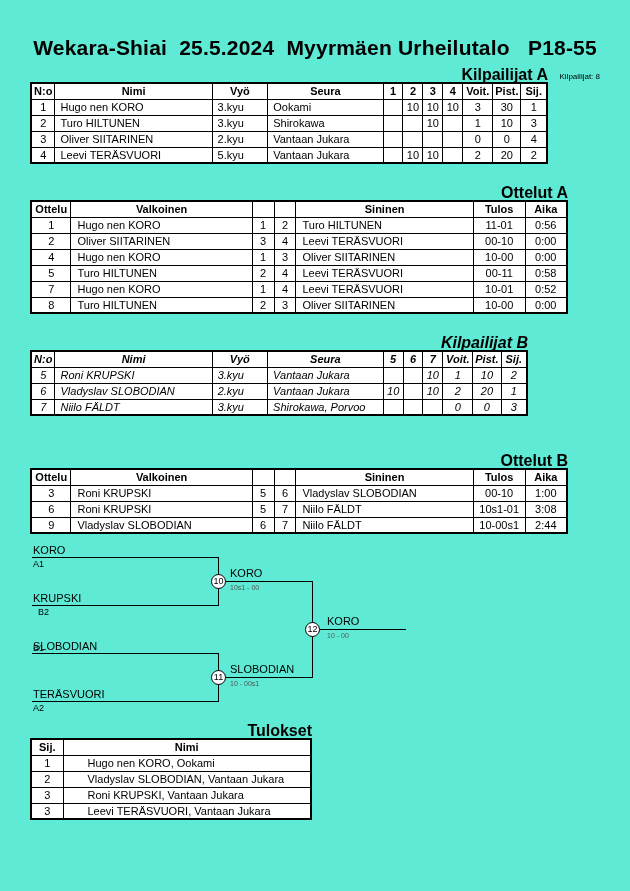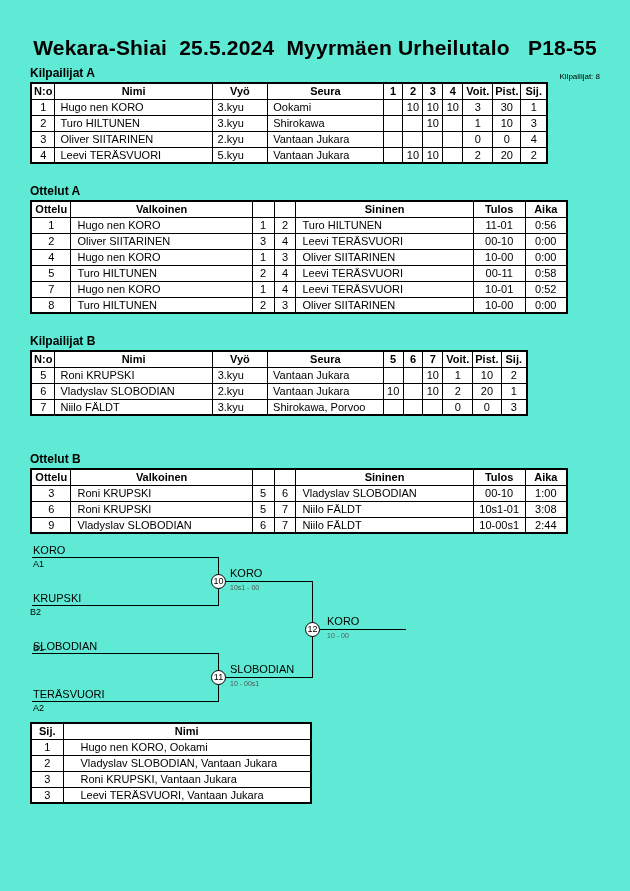--- a/index.html
+++ b/index.html
@@ -2,30 +2,30 @@
 <html><head>
 <meta charset="utf-8">
 <style>
   * { margin:0; padding:0; box-sizing:border-box; }
   html,body { background:#fff; }
   body { width:630px; height:891px; font-family:"Liberation Sans", sans-serif; color:#000; }
   .page { position:relative; width:630px; height:891px; padding:36px 30px 0 30px; background:#5eead4; overflow:hidden; }
   .title { font-size:21px; font-weight:bold; text-align:center; white-space:pre; letter-spacing:.2px; }
   .count { position:absolute; top:72px; right:30px; font-size:8px; }
   .section { }
-  .sec-label { font-weight:bold; font-size:12px; text-align:left; height:14px; margin-bottom:2px; }
+  .sec-label { font-weight:bold; font-size:16px; text-align:right; height:14px; margin-bottom:2px; }
   table.tbl { border-collapse:collapse; table-layout:fixed; background:#fff; border:2px solid #000; }
   .tbl th, .tbl td { border:1px solid #000; font-size:11px; text-align:center; padding:1px 2px; height:16px; overflow:hidden; white-space:nowrap; }
   .tbl th { font-weight:bold; }
   .kilp td:nth-child(2), .kilp td:nth-child(3), .kilp td:nth-child(4) { text-align:left; padding-left:5px; }
   .ott td:nth-child(2), .ott td:nth-child(5) { text-align:left; padding-left:6px; }
-  .res td:nth-child(2) { text-align:left; padding-left:17px; }
+  .res td:nth-child(2) { text-align:left; padding-left:24px; }
   .mt-a { margin-top:6px; }
   .mt-otta { margin-top:20px; }
-  .mt-kb { margin-top:20px; }
+  .mt-kb { margin-top:20px;font-style:italic; }
   .mt-ottb { margin-top:36px; }
   .mt-res { margin-top:2px; }
   .bracket { position:relative; height:176px; margin-top:10px; width:570px; }
   .b-name { position:absolute; font-size:11px; line-height:13px; white-space:nowrap; }
   .b-seed { position:absolute; font-size:9px; line-height:11px; }
   .b-score { position:absolute; font-size:7px; line-height:8px; color:#555; white-space:nowrap; }
   .b-hline { position:absolute; height:1px; background:#000; }
   .b-vline { position:absolute; width:1px; background:#000; }
   .b-circle { position:absolute; width:15px; height:15px; border:1px solid #000; border-radius:50%; background:#fff;
               font-size:9px; line-height:13px; text-align:center; z-index:2; }
@@ -334,21 +334,21 @@
   </div>
 
   <div class="bracket">
 
     <div class="b-name" style="left:3px;top:0">KORO</div>
     <div class="b-hline" style="left:2px;top:13px;width:186px"></div>
     <div class="b-seed" style="left:3px;top:15px">A1</div>
 
     <div class="b-name" style="left:3px;top:48px">KRUPSKI</div>
     <div class="b-hline" style="left:2px;top:61px;width:186px"></div>
-    <div class="b-seed" style="left:0;top:63px">B2</div>
+    <div class="b-seed" style="left:8px;top:63px">B2</div>
 
     <div class="b-vline" style="left:188px;top:13px;height:49px"></div>
     <div class="b-circle" style="left:181px;top:30px">10</div>
 
     <div class="b-name" style="left:200px;top:23px">KORO</div>
     <div class="b-hline" style="left:196px;top:37px;width:86px"></div>
     <div class="b-score" style="left:200px;top:40px">10s1 - 00</div>
 
     <div class="b-name" style="left:3px;top:96px">SLOBODIAN</div>
     <div class="b-hline" style="left:2px;top:109px;width:186px"></div>
@@ -367,20 +367,21 @@
 
     <div class="b-vline" style="left:282px;top:37px;height:97px"></div>
     <div class="b-circle" style="left:275px;top:78px">12</div>
 
     <div class="b-name" style="left:297px;top:71px">KORO</div>
     <div class="b-hline" style="left:290px;top:85px;width:86px"></div>
     <div class="b-score" style="left:297px;top:88px">10 - 00</div>
   </div>
 
   <div class="section mt-res" style="width:282px">
+    <div class="sec-label">Tulokset</div>
     <table class="tbl res">
       <colgroup>
         <col style="width:32px">
           <col style="width:248px">
       </colgroup>
       <thead>
           <tr>
             <th>Sij.</th>
             <th>Nimi</th>
           </tr>

